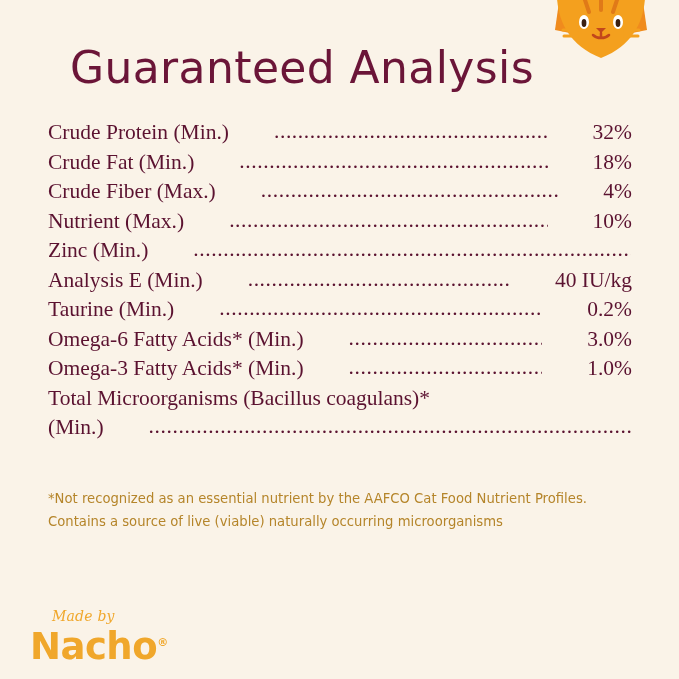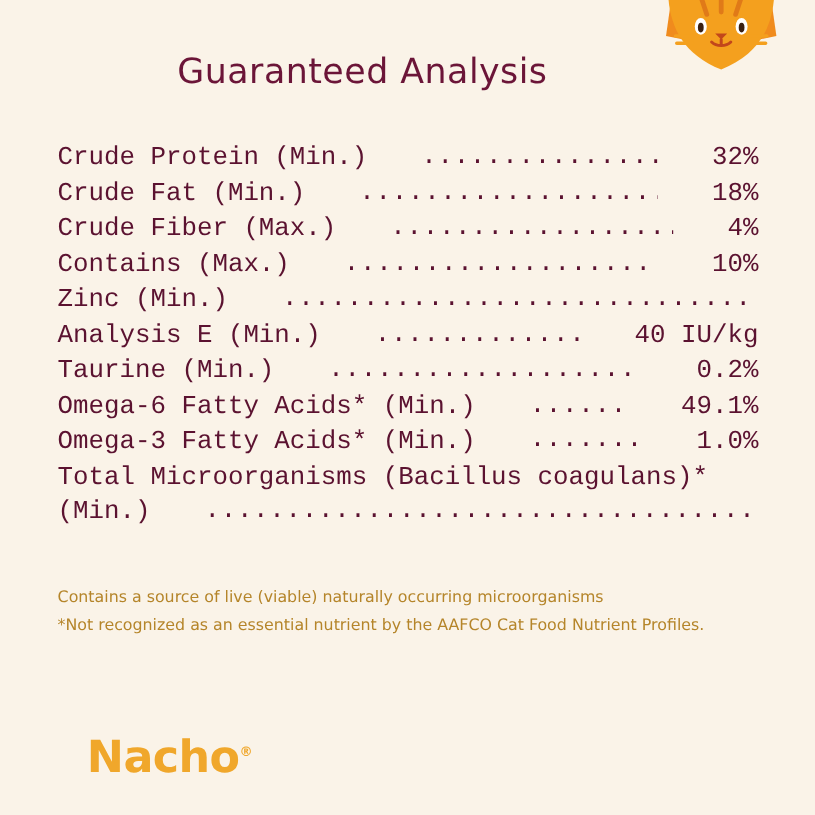--- a/index.html
+++ b/index.html
@@ -32,37 +32,37 @@
   }
 
   
   .title {
     position: absolute;
     top: 42px;
     left: 0;
     width: 604px;
     text-align: center;
     font-family: "DejaVu Sans", sans-serif;
-    font-size: 29px;
+    font-size: 44px;
     font-weight: 400;
     letter-spacing: 0.4px;
     color: #6B1538;
   }
 
   
   .analysis {
     position: absolute;
     top: 118px;
     left: 48px;
     width: 584px;
   }
   .row {
     display: flex;
     align-items: baseline;
-    font-family: Liberation Mono, monospace;
+    font-family: Liberation Serif, serif;
     font-size: 21.5px;
     line-height: 29.5px;
     color: #5B1230;
     white-space: nowrap;
     gap: 44px;
   }
   .row .label {
     flex: 0 0 auto;
   }
   .row .dots {
@@ -118,21 +118,20 @@
     margin-left: 22px;
     line-height: 16px;
   }
   .logo .nacho {
     font-family: "DejaVu Sans", sans-serif;
     font-weight: bold;
     font-size: 37px;
     color: #F0A72B;
     letter-spacing: -0.5px;
     line-height: 38px;
-    text-align: right;
   }
   .logo .reg {
     font-size: 11px;
     vertical-align: super;
     font-weight: bold;
   }
 </style>
 </head>
 <body>
 
@@ -176,21 +175,21 @@
       <span class="value">18%</span>
     </div>
 
     <div class="row">
       <span class="label">Crude Fiber (Max.)</span>
       <span class="dots">................................................................................................................</span>
       <span class="value">4%</span>
     </div>
 
     <div class="row">
-      <span class="label">Contains (Max.)</span>
+      <span class="label">Nutrient (Max.)</span>
       <span class="dots">................................................................................................................</span>
       <span class="value">10%</span>
     </div>
 
     <div class="row">
       <span class="label">Zinc (Min.)</span>
       <span class="dots">................................................................................................................</span>
     </div>
 
     <div class="row">
@@ -201,42 +200,43 @@
 
     <div class="row">
       <span class="label">Taurine (Min.)</span>
       <span class="dots">................................................................................................................</span>
       <span class="value">0.2%</span>
     </div>
 
     <div class="row">
       <span class="label">Omega-6 Fatty Acids* (Min.)</span>
       <span class="dots">................................................................................................................</span>
-      <span class="value">49.1%</span>
+      <span class="value">3.0%</span>
     </div>
 
     <div class="row">
       <span class="label">Omega-3 Fatty Acids* (Min.)</span>
       <span class="dots">................................................................................................................</span>
       <span class="value">1.0%</span>
     </div>
 
     <div class="row nodots">
       <span class="label">Total Microorganisms (Bacillus coagulans)*</span>
     </div>
 
     <div class="row continuation">
       <span class="label">(Min.)</span>
       <span class="dots">................................................................................................................</span>
     </div>
 
   </div>
 
   <div class="footnote">
+    <div>*Not recognized as an essential nutrient by the AAFCO Cat Food Nutrient Profiles.</div>
     <div>Contains a source of live (viable) naturally occurring microorganisms</div>
-    <div>*Not recognized as an essential nutrient by the AAFCO Cat Food Nutrient Profiles.</div>
   </div>
 
   <div class="logo">
+    <div class="madeby">Made by</div>
     <div class="nacho"><span>Nacho</span><span class="reg">®</span></div>
   </div>
 
 </div>
 
 </body></html>

